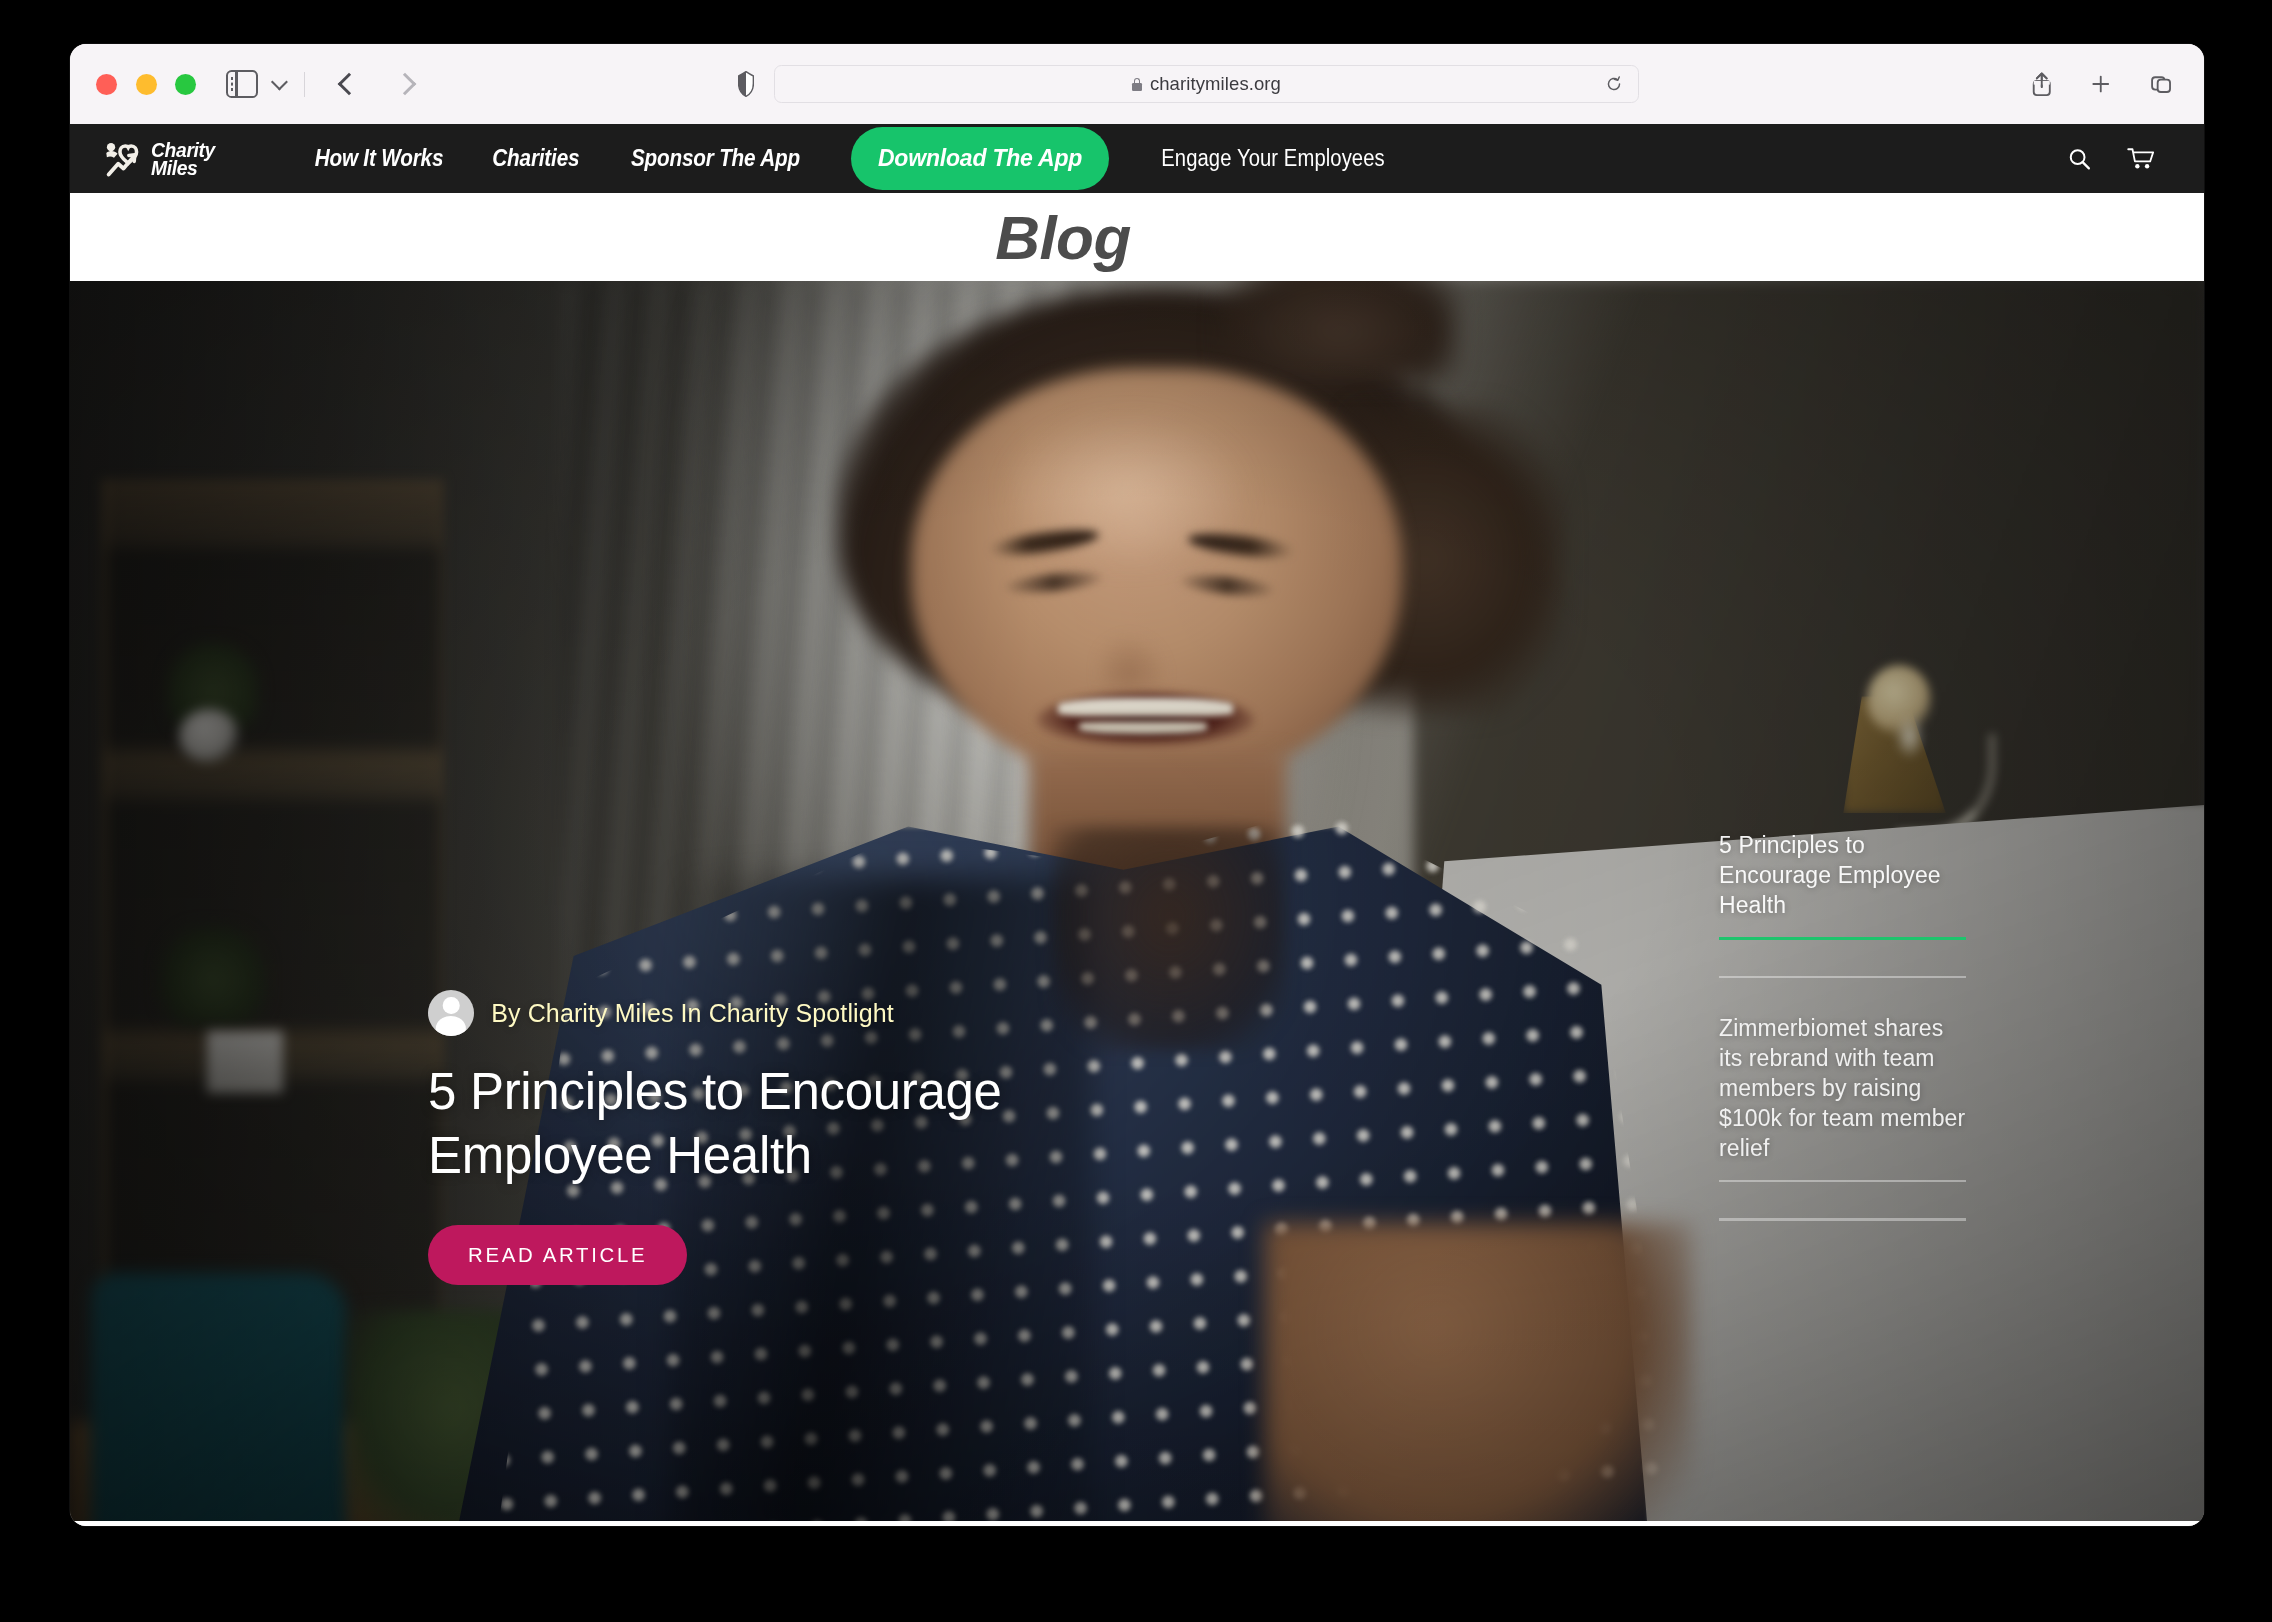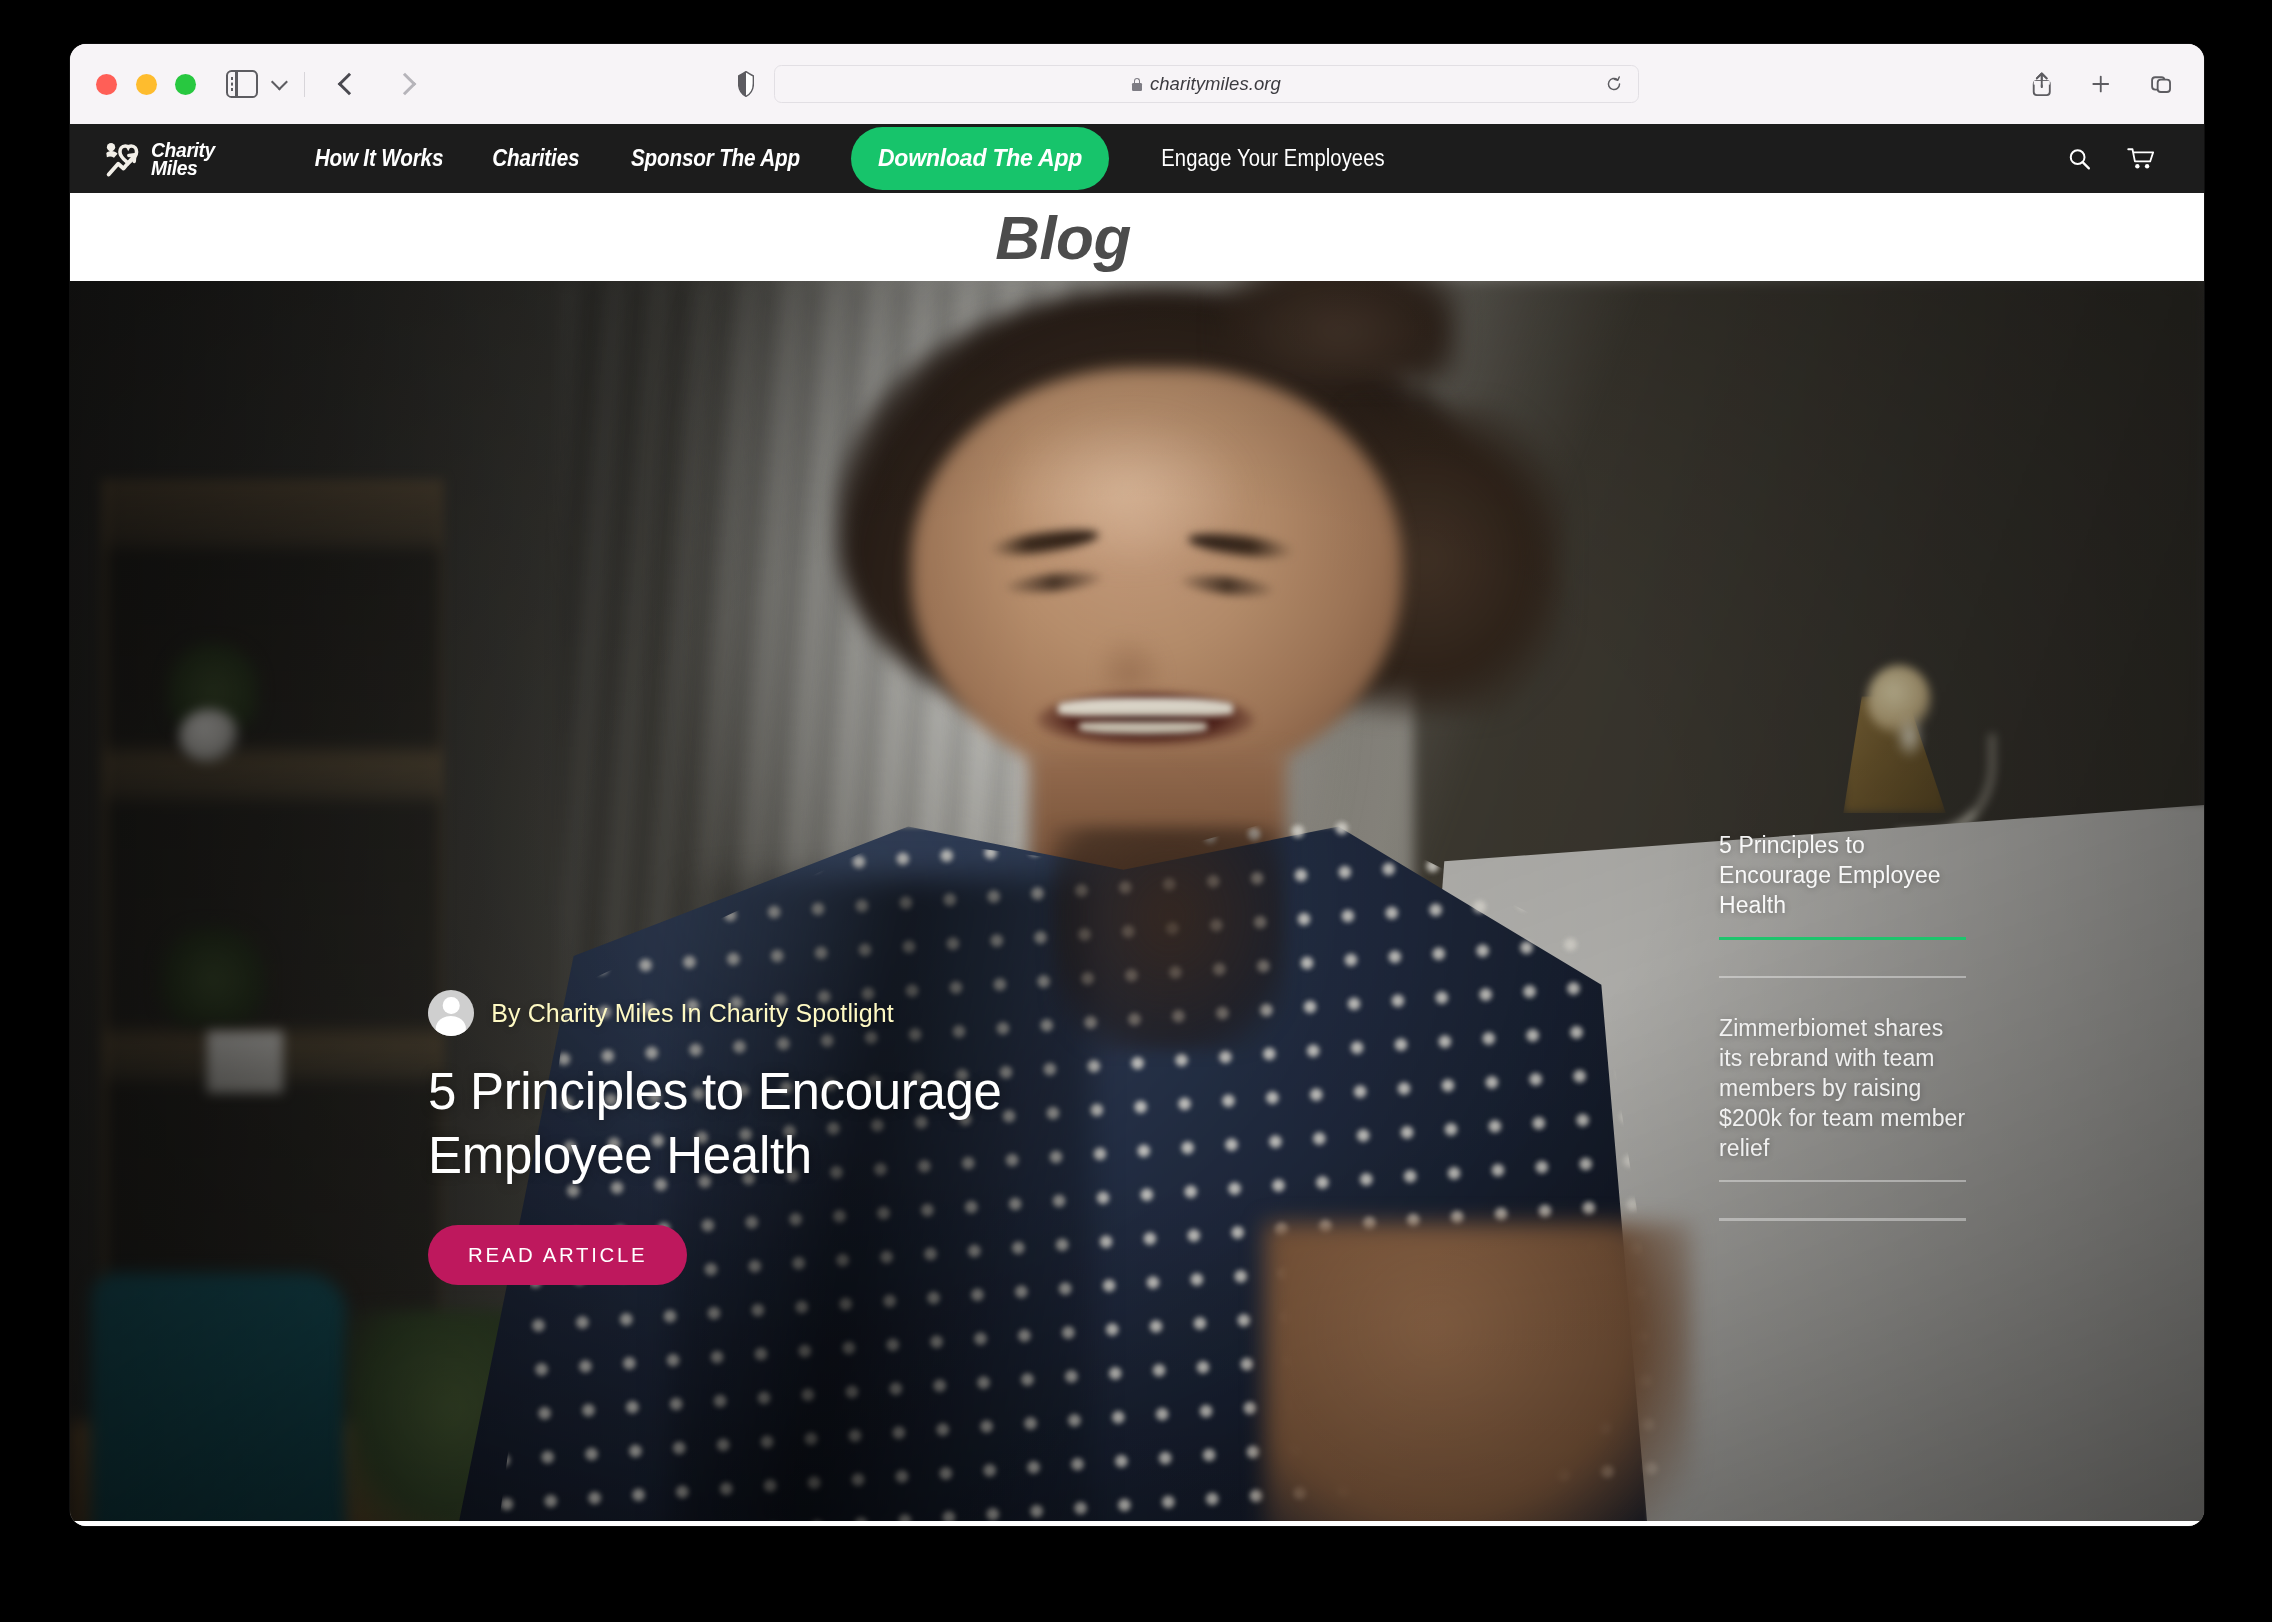--- a/index.html
+++ b/index.html
@@ -98,21 +98,21 @@
     width: 865px; height: 38px;
     background: #f7f4f7;
     border: 1.2px solid #e2dfe4;
     border-radius: 7.4px;
     display: flex; align-items: center; justify-content: center;
     gap: 7.4px;
   }
   #lock-icon { width: 10.5px; height: 13px; position: relative; }
   #lock-icon .body { position:absolute; bottom:0; width:10.5px; height:7.4px; background:#7e7c84; border-radius:1.2px;}
   #lock-icon .shackle { position:absolute; top:0; left:2.2px; width:6.2px; height:6.2px; border:1.5px solid #7e7c84; border-bottom:none; border-radius:3.1px 3.1px 0 0;}
-  #url-text { font-size: 18.5px; color: #3c3b40; letter-spacing: 0.1px; font-style: italic; }
+  #url-text { font-size: 18.5px; color: #3c3b40; letter-spacing: 0.1px; }
   #reload-icon {
     position: absolute; right: 16px; top: 50%; transform: translateY(-50%);
     width: 16px; height: 16px;
   }
 
   #toolbar-right {
     position: absolute; right: 32px; top: 50%; transform: translateY(-50%);
     display: flex; align-items: center; gap: 36px;
   }
   .tbr-icon { width: 23.5px; height: 25px; }
@@ -653,21 +653,21 @@
 
     <div id="hero-sidebar">
       <div class="hs-item active">
         <span class="hs-label">5 Principles to Encourage Employee Health</span>
         <div class="hs-rule"></div>
       </div>
       <div class="hs-item dim">
         <div class="hs-rule"></div>
       </div>
       <div class="hs-item dim">
-        <span class="hs-label">Zimmerbiomet shares its rebrand with team members by raising $200k for team member relief</span>
+        <span class="hs-label">Zimmerbiomet shares its rebrand with team members by raising $100k for team member relief</span>
         <div class="hs-rule"></div>
       </div>
       <div class="hs-item dim">
         <div class="hs-rule"></div>
       </div>
     </div>
 
   </div>
 
   <div id="page-bottom"></div>

